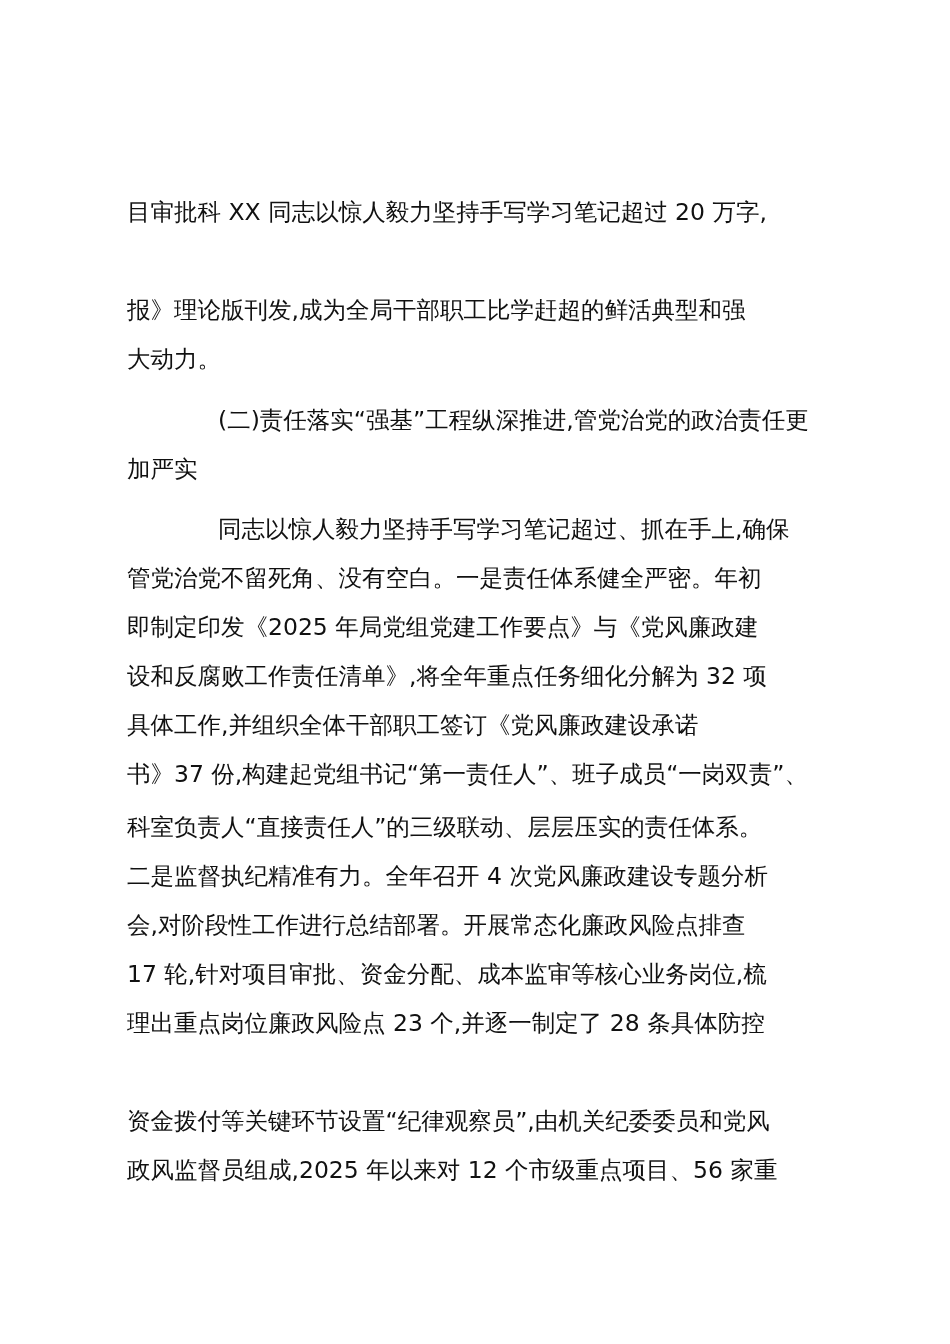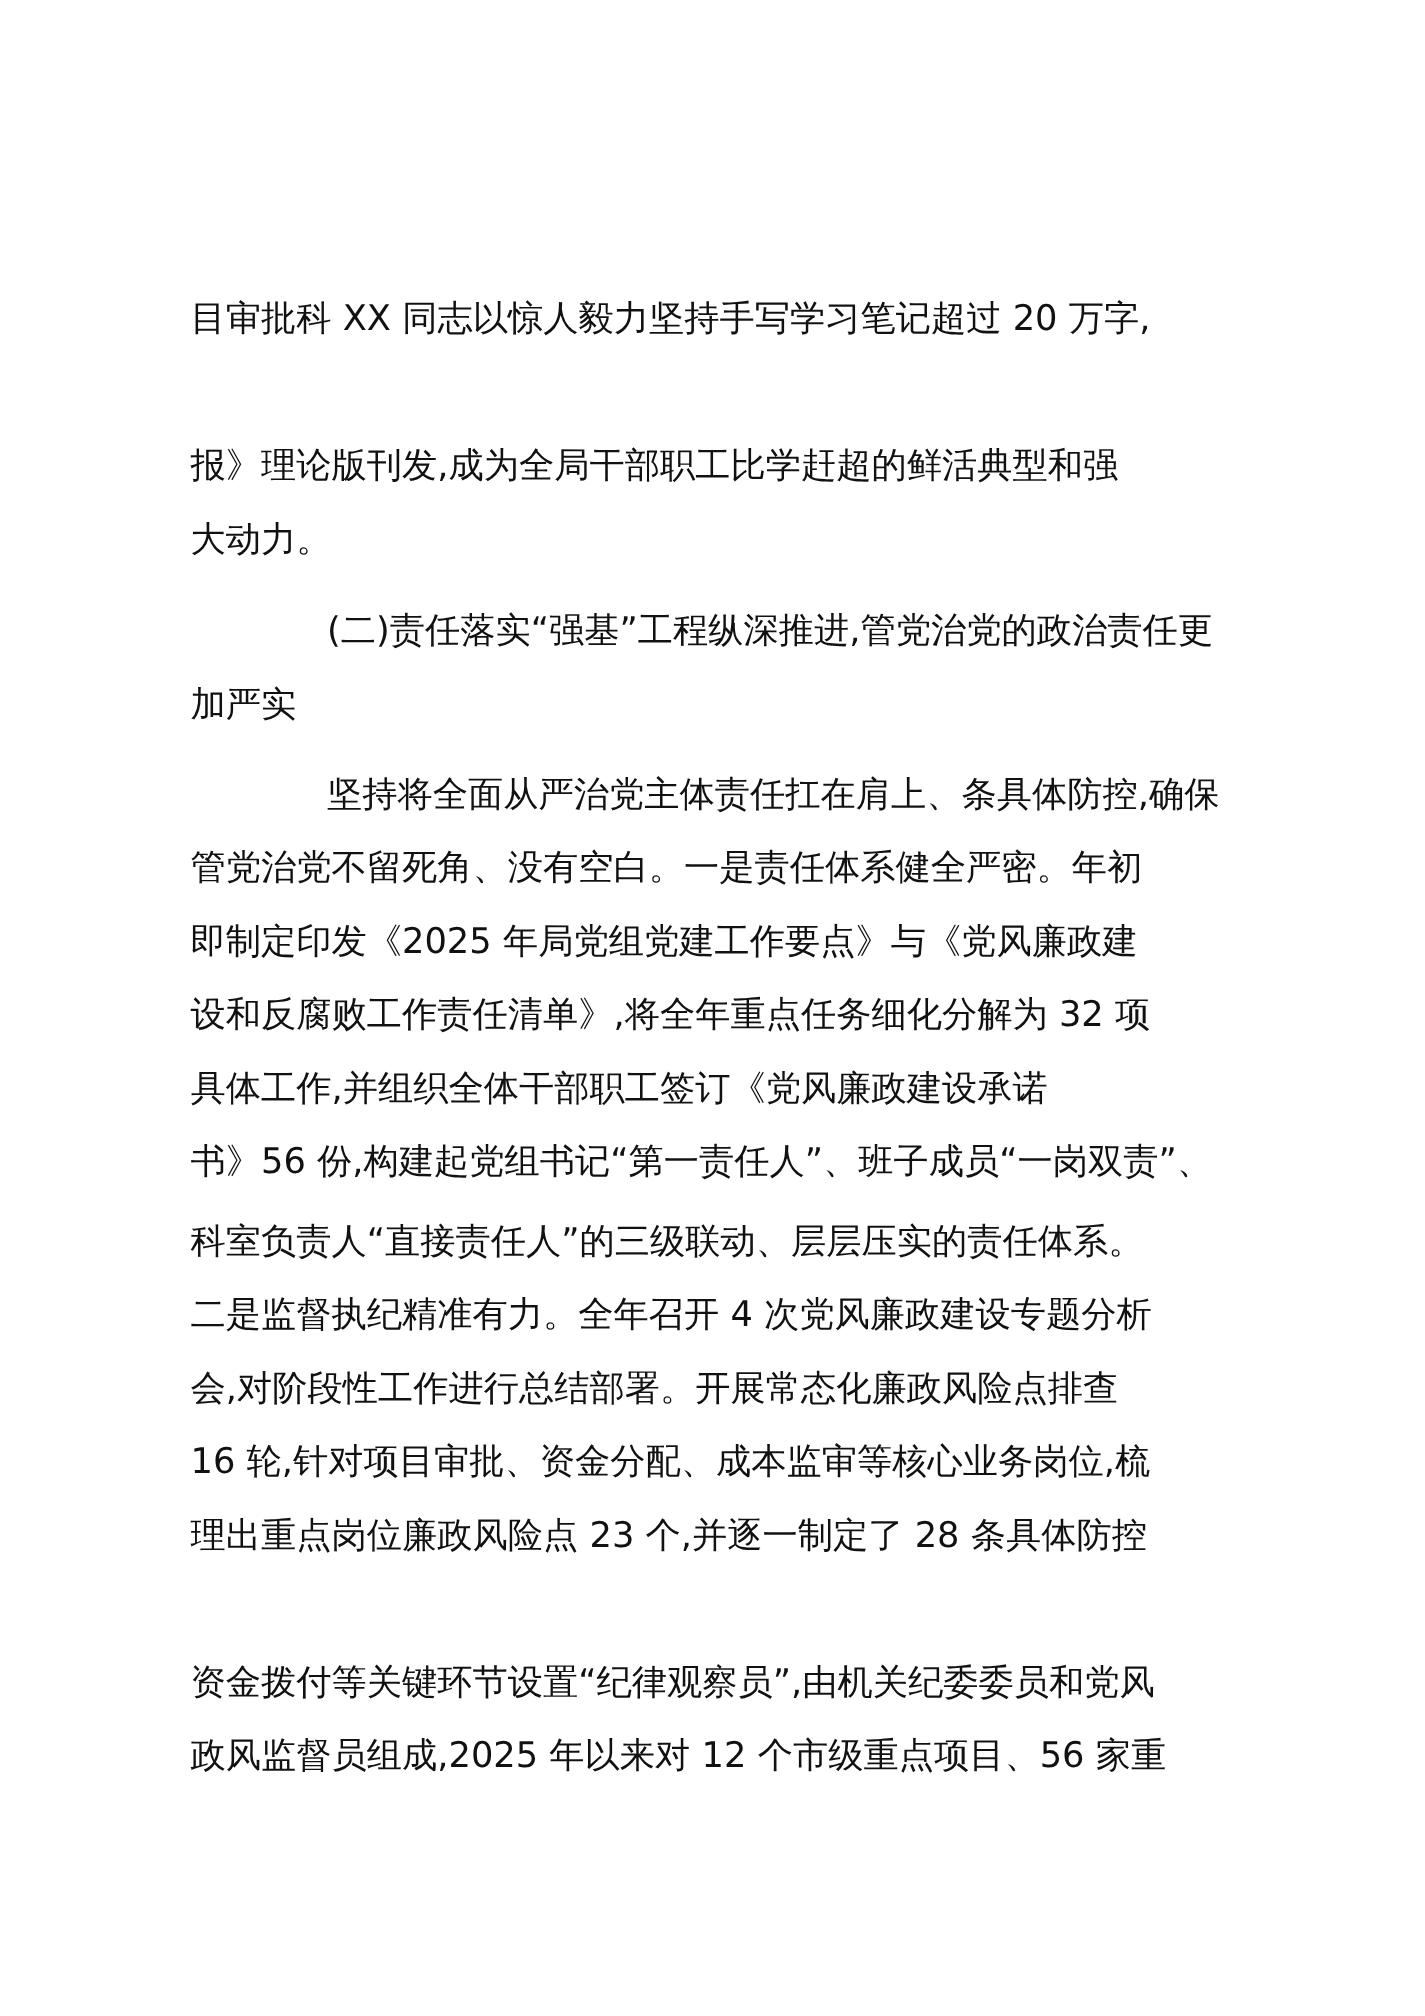--- a/index.html
+++ b/index.html
@@ -24,26 +24,26 @@
 <body>
 
 <div class="page">
   <div class="line" style="top:197px">目审批科 XX 同志以惊人毅力坚持手写学习笔记超过 20 万字,</div>
   <div class="line" style="top:295px">报》理论版刊发,成为全局干部职工比学赶超的鲜活典型和强</div>
   <div class="line" style="top:344px">大动力。</div>
 
   <div class="line indent" style="top:405px">(二)责任落实“强基”工程纵深推进,管党治党的政治责任更</div>
   <div class="line" style="top:454px">加严实</div>
 
-  <div class="line indent" style="top:514px">坚持将全面从严治党主体责任扛在肩上、条具体防控,确保</div>
+  <div class="line indent" style="top:514px">同志以惊人毅力坚持手写学习笔记超过、抓在手上,确保</div>
   <div class="line" style="top:563px">管党治党不留死角、没有空白。一是责任体系健全严密。年初</div>
   <div class="line" style="top:612px">即制定印发《2025 年局党组党建工作要点》与《党风廉政建</div>
   <div class="line" style="top:661px">设和反腐败工作责任清单》,将全年重点任务细化分解为 32 项</div>
   <div class="line" style="top:710px">具体工作,并组织全体干部职工签订《党风廉政建设承诺</div>
-  <div class="line" style="top:759px">书》56 份,构建起党组书记“第一责任人”、班子成员“一岗双责”、</div>
+  <div class="line" style="top:759px">书》37 份,构建起党组书记“第一责任人”、班子成员“一岗双责”、</div>
   <div class="line" style="top:812px">科室负责人“直接责任人”的三级联动、层层压实的责任体系。</div>
   <div class="line" style="top:861px">二是监督执纪精准有力。全年召开 4 次党风廉政建设专题分析</div>
   <div class="line" style="top:910px">会,对阶段性工作进行总结部署。开展常态化廉政风险点排查</div>
-  <div class="line" style="top:959px">16 轮,针对项目审批、资金分配、成本监审等核心业务岗位,梳</div>
+  <div class="line" style="top:959px">17 轮,针对项目审批、资金分配、成本监审等核心业务岗位,梳</div>
   <div class="line" style="top:1008px">理出重点岗位廉政风险点 23 个,并逐一制定了 28 条具体防控</div>
   <div class="line" style="top:1106px">资金拨付等关键环节设置“纪律观察员”,由机关纪委委员和党风</div>
   <div class="line" style="top:1155px">政风监督员组成,2025 年以来对 12 个市级重点项目、56 家重</div>
 </div>
 
 </body></html>

